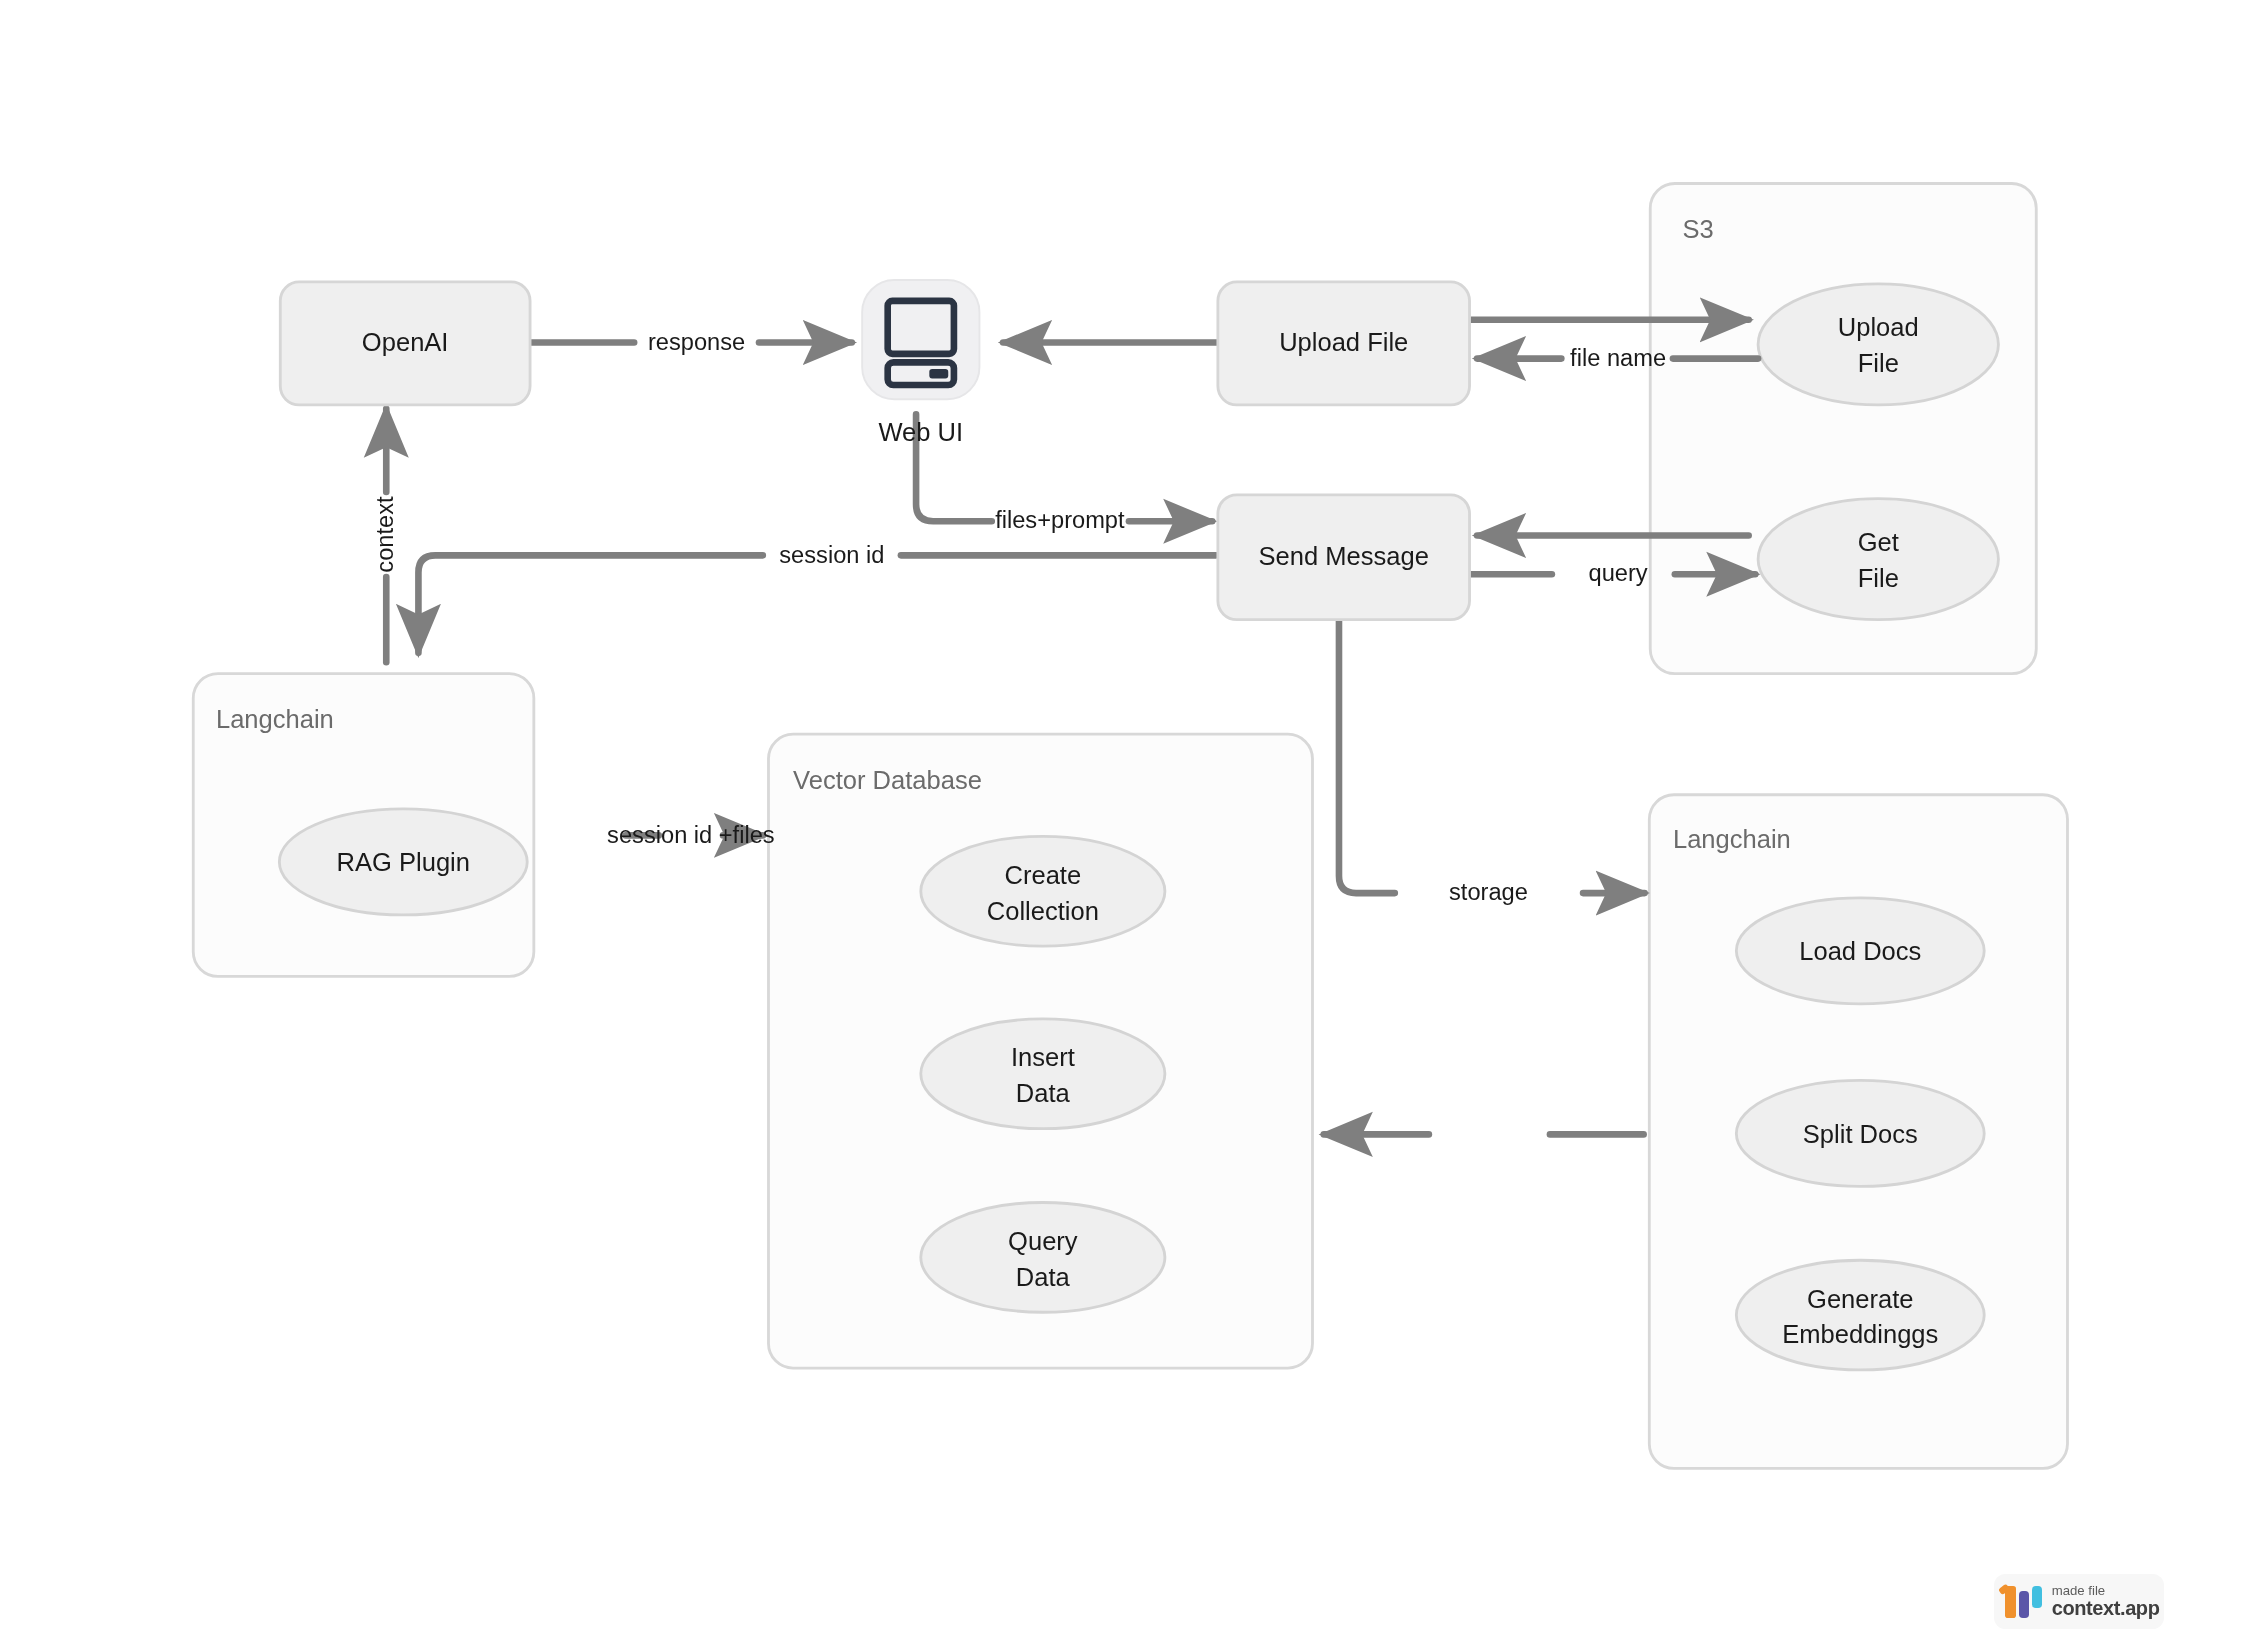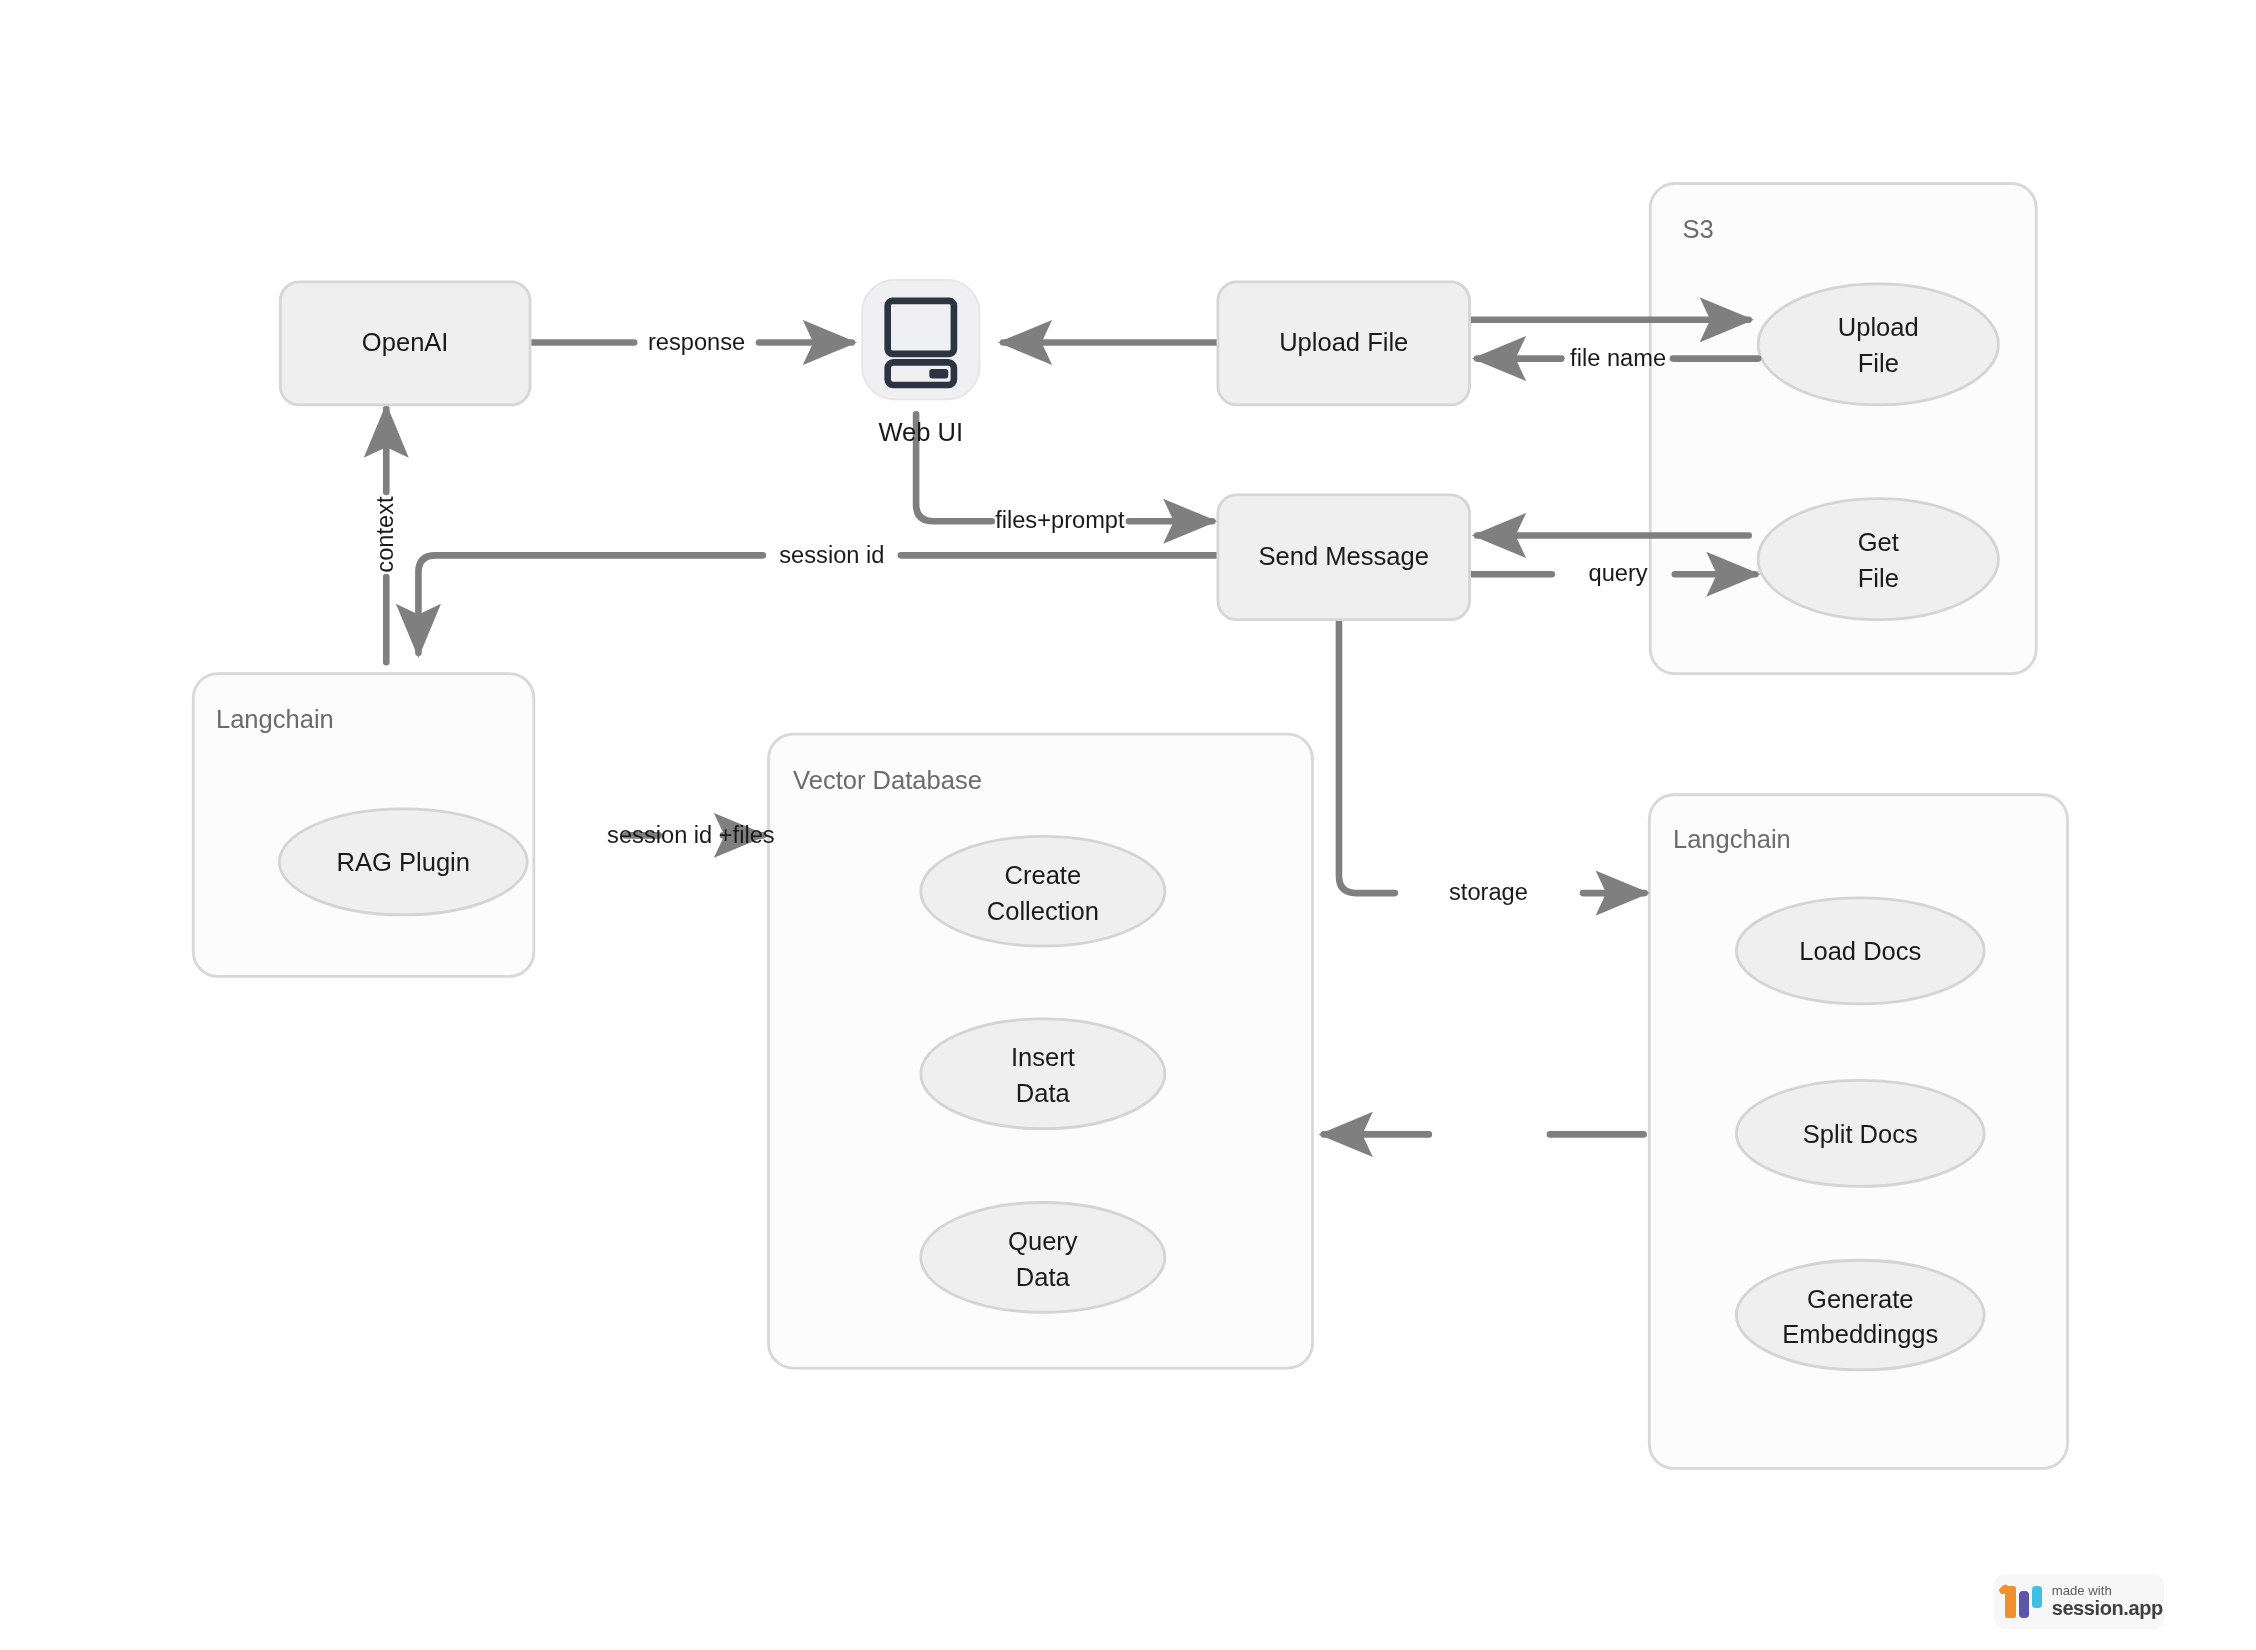--- a/index.html
+++ b/index.html
@@ -319,17 +319,17 @@
   </g>
 </svg>
 
 <div id="watermark">
   <div id="wm-bars">
     <div class="wm-bar-orange"></div>
     <div class="wm-bar-purple"></div>
     <div class="wm-bar-cyan"></div>
   </div>
   <div id="wm-text">
-    <div id="wm-made">made with</div>
-    <div id="wm-brand">session.app</div>
+    <div id="wm-made">made file</div>
+    <div id="wm-brand">context.app</div>
   </div>
 </div>
 
 
 </body></html>

